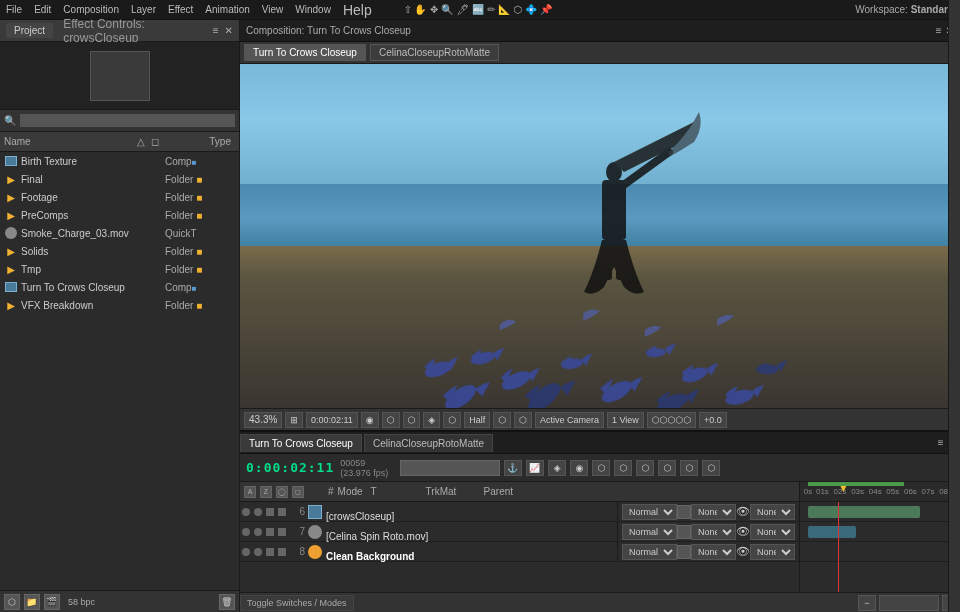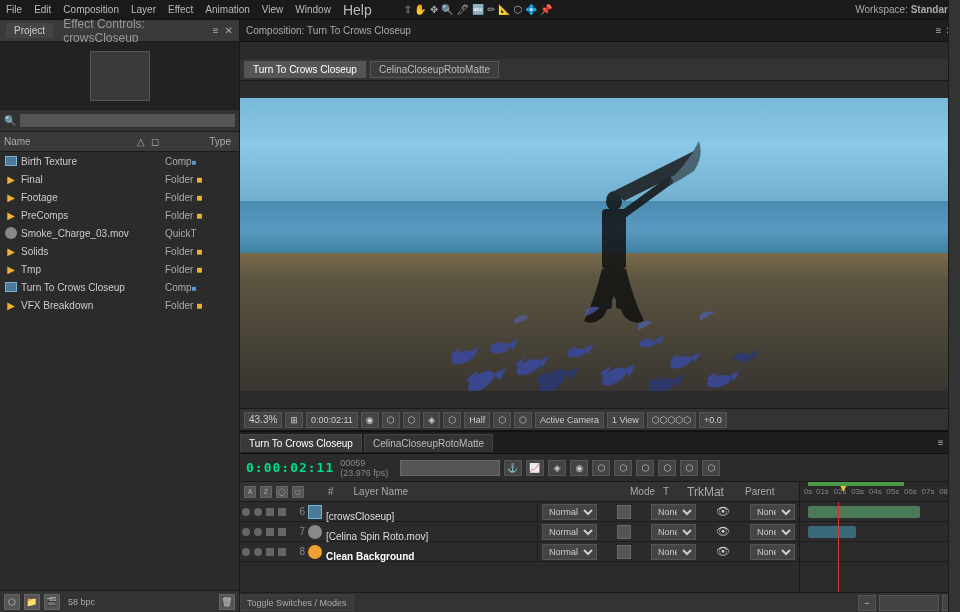--- a/index.html
+++ b/index.html
@@ -178,21 +178,20 @@
       flex-direction: column;
     }
 
     
     .comp-panel {
       flex: 1;
       background: #2b2b2b;
       display: flex;
       flex-direction: column;
       max-height: 430px;
-      gap: 17px;
     }
 
     
     .viewer-tabs-bar {
       height: 22px;
       background: #333;
       display: flex;
       align-items: center;
       border-bottom: 1px solid #1a1a1a;
       padding: 0 4px;
@@ -358,21 +357,21 @@
       margin-top: 10px;
     }
     .layer-name.bold { font-weight: bold; color: #fff; }
 
     .layer-right {
       flex: 1;
       display: flex;
       align-items: center;
       height: 100%;
       padding: 0 4px;
-      gap: 20px;
+      gap: 0;
       justify-content: space-between;
     }
     .mode-dropdown {
       background: #444;
       border: 1px solid #555;
       color: #ccc;
       font-size: 9px;
       padding: 1px 2px;
       width: 55px;
     }
@@ -751,24 +750,23 @@
       <div class="timeline-body">
 
         <div class="timeline-left-col">
 
           <div class="layer-col-header-inner">
             <div class="small-icon">A</div>
             <div class="small-icon">Z</div>
             <div class="small-icon">◯</div>
             <div class="small-icon">◻</div>
             <span style="font-size:10px;color:#aaa;margin-left:20px;">#</span>
-            <span style="font-size:10px;color:#aaa;margin-left:16px;flex:1;">Layer Name</span>
             <span style="font-size:10px;color:#aaa;margin-right:4px;">Mode</span>
             <span style="font-size:10px;color:#aaa;margin-right:4px;width:16px;">T</span>
-            <span style="font-size:12px;color:#aaa;margin-right:4px;width:50px;">TrkMat</span>
+            <span style="font-size:10px;color:#aaa;margin-right:4px;width:50px;margin-left:31px;">TrkMat</span>
             <span style="font-size:10px;color:#aaa;width:50px;">Parent</span>
           </div>
 
           <div class="layer-row">
             <div class="layer-left">
               <div style="width:8px;height:8px;border-radius:50%;background:#666;margin:0 2px;"></div>
               <div style="width:8px;height:8px;border-radius:50%;background:#666;margin:0 2px;"></div>
               <div style="width:8px;height:8px;background:#666;margin:0 2px;"></div>
               <div style="width:8px;height:8px;background:#666;margin:0 2px;"></div>
               <span class="layer-num">6</span>

